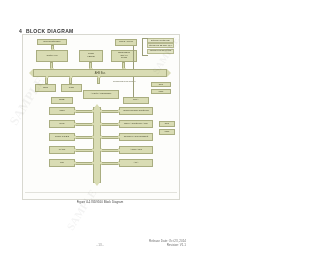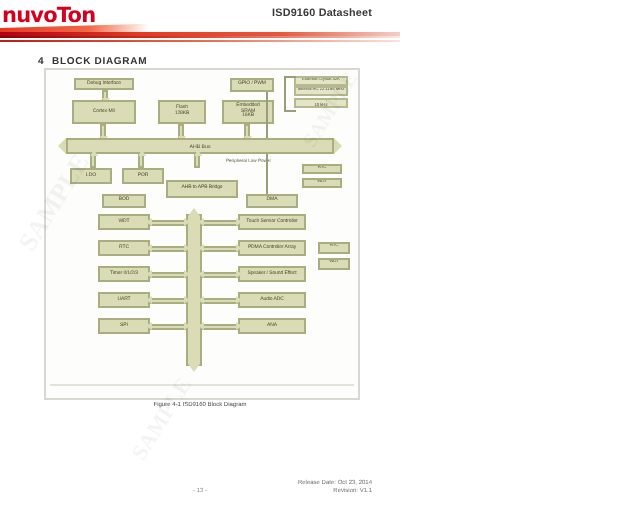--- a/index.html
+++ b/index.html
@@ -126,30 +126,20 @@
     font-family:"Liberation Serif", serif;pointer-events:none;white-space:nowrap;}
   .wm1{left:6px;top:120px;font-size:13px;transform:rotate(-58deg);transform-origin:left top;}
   .wm2{left:64px;top:226px;font-size:11px;transform:rotate(-58deg);transform-origin:left top;}
   .wm3{left:150px;top:70px;font-size:10px;transform:rotate(-58deg);transform-origin:left top;}
 </style>
 </head>
 <body>
 
 <div class="page">
 
-  <div class="header">
-    <div class="logo">
-      <div class="logo-text">nuvoTon</div>
-    </div>
-    <div class="doc-title">ISD9160 Datasheet</div>
-    <div class="swoosh"></div>
-    <div class="rule-a"></div>
-    <div class="rule-b"></div>
-    <div class="rule-c"></div>
-  </div>
 
   <div class="sec-num">4</div>
   <div class="sec-title">BLOCK DIAGRAM</div>
 
   <div class="fig">
 
     <div class="blk" style="left:14px;top:4px;width:30px;height:6px;">Debug Interface</div>
     <div class="varr down" style="left:28px;top:10px;height:5px;"></div>
 
     <div class="blk" style="left:13px;top:15px;width:32px;height:12px;">Cortex-M0</div>

